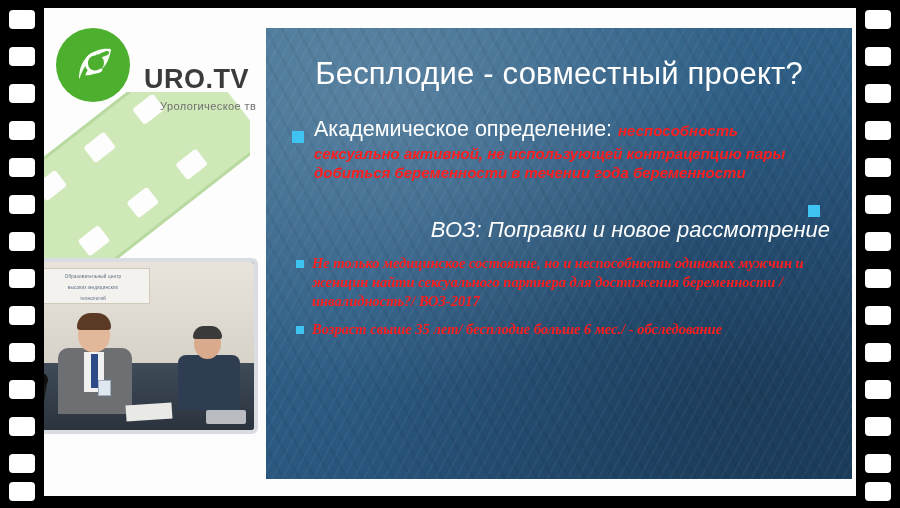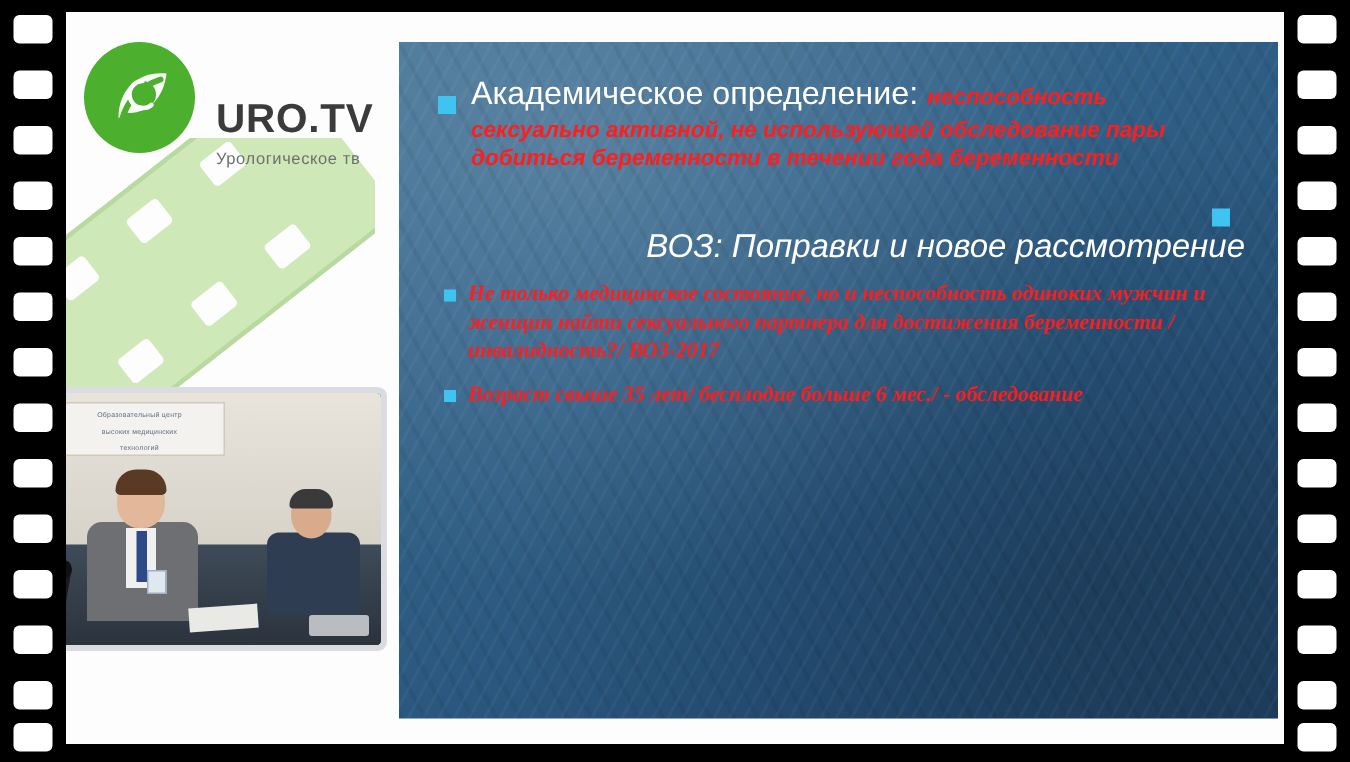--- a/index.html
+++ b/index.html
@@ -122,20 +122,21 @@
     color: #3b3b3b;
     letter-spacing: 0.5px;
     line-height: 1;
     margin-top: 48px;
   }
   .logo-sub {
     margin-top: 7px;
     font-size: 11px;
     color: #6f6f6f;
     letter-spacing: 0.4px;
+    margin-left: 16px;
   }
 
   
   .thumb {
     position: absolute;
     left: 26px;
     top: 258px;
     width: 232px;
     height: 176px;
     background: #d9dde2;
@@ -387,31 +388,32 @@
         <div class="th-hair2"></div>
       </div>
       <div class="th-mic"></div>
       <div class="th-mic-head"></div>
       <div class="th-paper"></div>
       <div class="th-laptop"></div>
     </div>
   </div>
 
   <div class="slide">
+    <div class="slide-title">Бесплодие - совместный проект?</div>
 
     <div class="slide-body">
 
       <div class="bullet-row">
         <div class="bullet-sq"></div>
         <div class="lvl1-text">
           <span>Академическое определение:</span>
           <span class="inline-red">неспособность</span>
         </div>
       </div>
-      <div class="red-para">сексуально активной, не использующей обследование пары добиться беременности в течении года беременности</div>
+      <div class="red-para">сексуально активной, не использующей контрацепцию пары добиться беременности в течении года беременности</div>
 
       <div class="bullet-row mt14">
         <div class="bullet-sq"></div>
         <div class="lvl1-text italic">ВОЗ: Поправки и новое рассмотрение</div>
       </div>
 
       <div class="sub-row mt10">
         <div class="bullet-sq small"></div>
         <div class="sub-text">Не только медицинское состояние, но и неспособность одиноких мужчин и женщин найти сексуального партнера для достижения беременности /инвалидность?/ ВОЗ-2017</div>
       </div>

